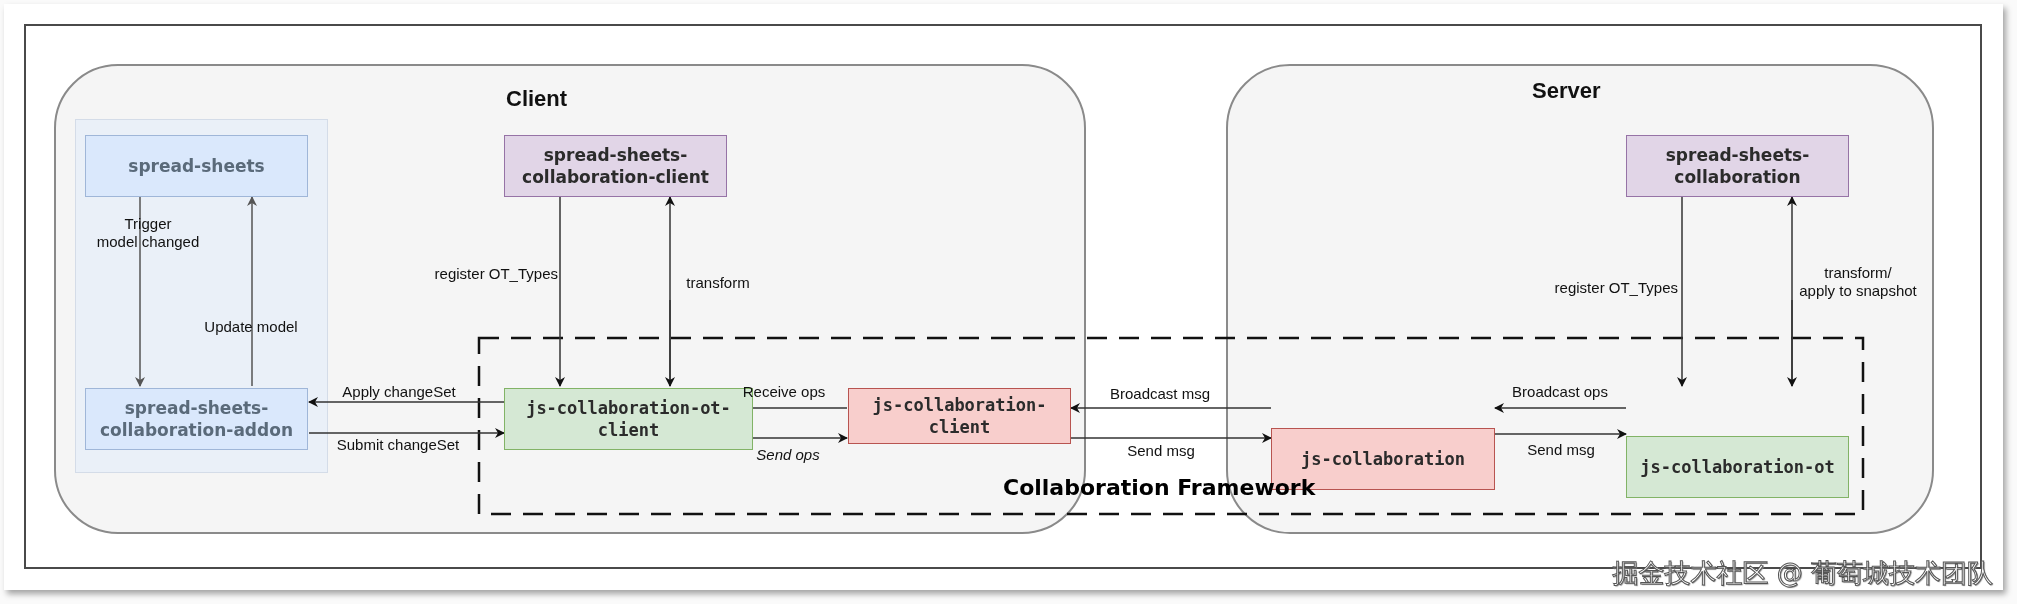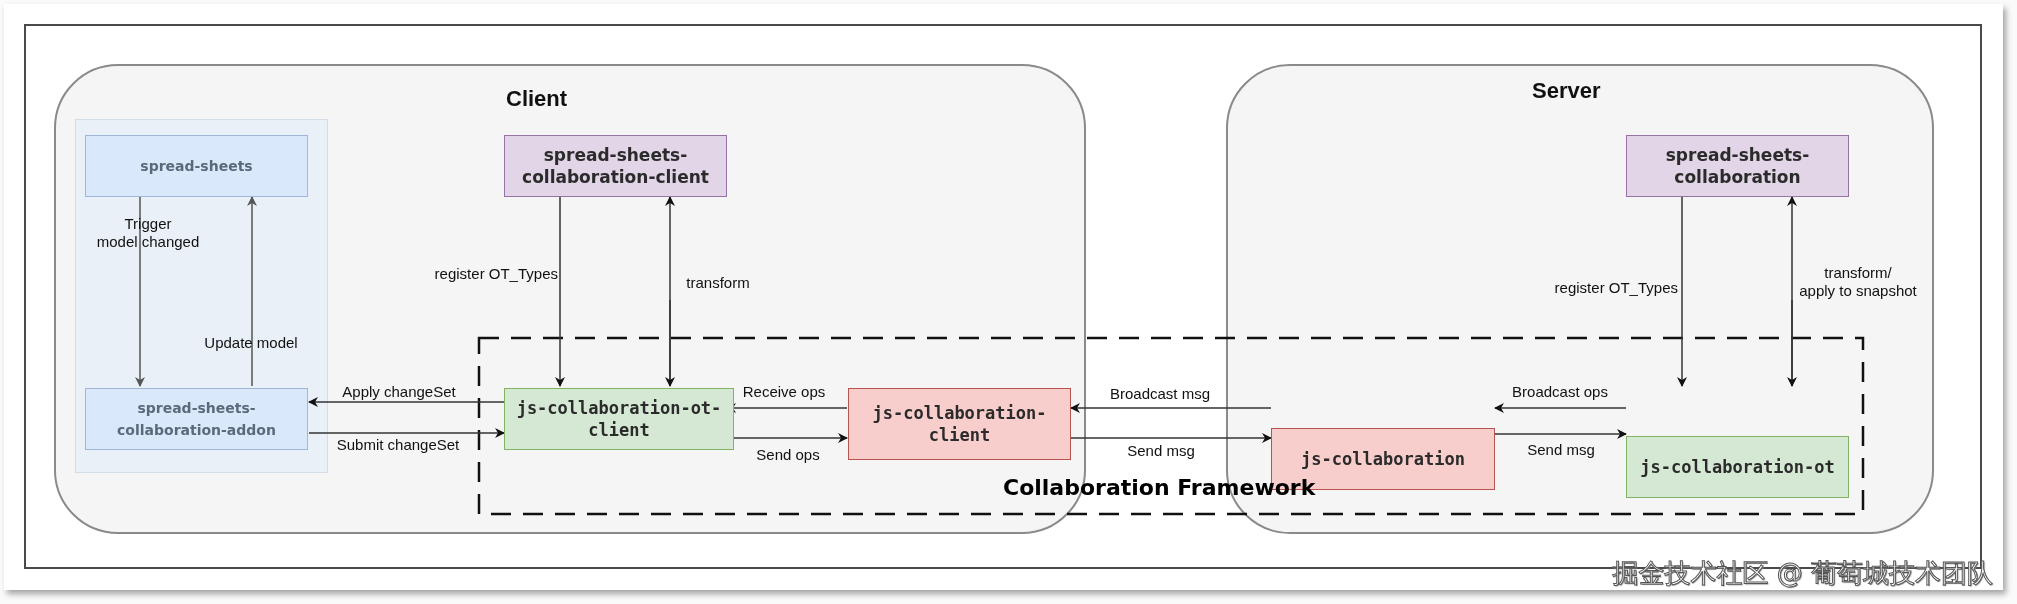--- a/index.html
+++ b/index.html
@@ -3,21 +3,21 @@
 <meta charset="utf-8">
 <style>
   html, body { margin:0; padding:0; }
   body { width:2017px; height:604px; background:#fafafa; position:relative; overflow:hidden; font-family:"Liberation Sans", sans-serif; }
   .card { position:absolute; left:4px; top:4px; width:1999px; height:586px; background:#ffffff; box-shadow: 3px 4px 6px rgba(0,0,0,0.35); }
   .frame { position:absolute; left:24px; top:24px; width:1958px; height:545px; border:2px solid #4a4a4a; box-sizing:border-box; }
   .region { position:absolute; background:#f5f5f5; border:2px solid #8a8a8a; border-radius:64px; box-sizing:border-box; }
   .region-title { position:absolute; font-family:"Liberation Sans", sans-serif; font-weight:bold; font-size:22px; color:#111; }
   .group { position:absolute; background:#eaf0f8; border:1px solid #d4dce8; box-sizing:border-box; }
   .node { position:absolute; box-sizing:border-box; display:flex; align-items:center; justify-content:center; text-align:center; font-weight:bold; white-space:pre-line; line-height:22px; }
-  .node.blue { background:#dae8fc; border:1.5px solid #9fb6d8; color:#5a6a7a; font-family:"DejaVu Sans", sans-serif; font-size:14px; }
+  .node.blue { background:#dae8fc; border:1.5px solid #9fb6d8; color:#5a6a7a; font-family:"DejaVu Sans", sans-serif; font-size:17px; }
   .node.purple { background:#e1d5e7; border:1.5px solid #9673a6; color:#2b2b2b; font-family:"DejaVu Sans", sans-serif; font-size:17px; }
   .node.green { background:#d5e8d4; border:1.5px solid #82b366; color:#2b2b2b; font-family:"DejaVu Sans Mono", monospace; font-size:17px; }
   .node.red { background:#f8cecc; border:1.5px solid #b85450; color:#2b2b2b; font-family:"DejaVu Sans Mono", monospace; font-size:17px; }
   .lbl { position:absolute; font-family:"Liberation Sans", sans-serif; font-size:15px; color:#111; white-space:pre-line; text-align:center; line-height:18px; }
   .fw-title { position:absolute; font-family:"DejaVu Sans", sans-serif; font-weight:bold; font-size:22px; color:#000000; }
   svg.wires { position:absolute; left:0; top:0; width:2017px; height:604px; pointer-events:none; }
   .watermark { position:absolute; right:24px; top:556px; font-family:"DejaVu Sans", sans-serif; font-size:26px; color:#ffffff; -webkit-text-stroke:1px #555; text-shadow:1px 1px 1px #888;text-align:right; }
 </style>
 </head>
 <body>
@@ -58,38 +58,38 @@
   <line x1="1682" y1="196" x2="1682" y2="386" stroke="#333" stroke-width="1.5" marker-end="url(#ah)"></line>
   <line x1="1792" y1="386" x2="1792" y2="197" stroke="#333" stroke-width="1.5" marker-end="url(#ah)"></line>
   <line x1="1792" y1="300" x2="1792" y2="386" stroke="#333" stroke-width="1.5" marker-end="url(#ah)"></line>
 </svg>
 
 <div class="node blue" style="left:85px;top:135px;width:223px;height:62px;">spread-sheets</div>
 <div class="node blue" style="left:85px;top:388px;width:223px;height:62px;">spread-sheets-
 collaboration-addon</div>
 <div class="node purple" style="left:504px;top:135px;width:223px;height:62px;">spread-sheets-
 collaboration-client</div>
-<div class="node green" style="left:504px;top:388px;width:230px;height:62px;">js-collaboration-ot-
+<div class="node green" style="left:504px;top:388px;width:249px;height:62px;">js-collaboration-ot-
 client</div>
-<div class="node red" style="left:848px;top:388px;width:223px;height:72px;">js-collaboration-
+<div class="node red" style="left:848px;top:388px;width:223px;height:56px;">js-collaboration-
 client</div>
 <div class="node red" style="left:1271px;top:388px;width:224px;height:62px;margin-top:40px;">js-collaboration</div>
 <div class="node green" style="left:1626px;top:388px;width:223px;height:62px;margin-top:48px;">js-collaboration-ot</div>
 <div class="node purple" style="left:1626px;top:135px;width:223px;height:62px;">spread-sheets-
 collaboration</div>
 
 <div class="lbl" style="left:88px;top:215px;width:120px;">Trigger
 model changed</div>
-<div class="lbl" style="left:196px;top:318px;width:110px;margin-top:16px;">Update model</div>
+<div class="lbl" style="left:196px;top:318px;width:110px;">Update model</div>
 <div class="lbl" style="left:334px;top:383px;width:130px;">Apply changeSet</div>
 <div class="lbl" style="left:330px;top:436px;width:136px;">Submit changeSet</div>
 <div class="lbl" style="left:418px;top:265px;width:140px;text-align:right;">register OT_Types</div>
 <div class="lbl" style="left:678px;top:274px;width:80px;">transform</div>
 <div class="lbl" style="left:734px;top:383px;width:100px;">Receive ops</div>
-<div class="lbl" style="left:746px;top:446px;width:84px;">Send ops</div>
+<div class="lbl" style="left:746px;top:446px;width:84px;font-style:italic;">Send ops</div>
 <div class="lbl" style="left:1100px;top:385px;width:120px;">Broadcast msg</div>
 <div class="lbl" style="left:1116px;top:442px;width:90px;">Send msg</div>
 <div class="lbl" style="left:1502px;top:383px;width:116px;">Broadcast ops</div>
 <div class="lbl" style="left:1516px;top:441px;width:90px;">Send msg</div>
 <div class="lbl" style="left:1536px;top:279px;width:142px;text-align:right;">register OT_Types</div>
 <div class="lbl" style="left:1788px;top:264px;width:140px;">transform/
 apply to snapshot</div>
 
 <div class="fw-title" style="left:1003px;top:475px;">Collaboration Framework</div>
 

